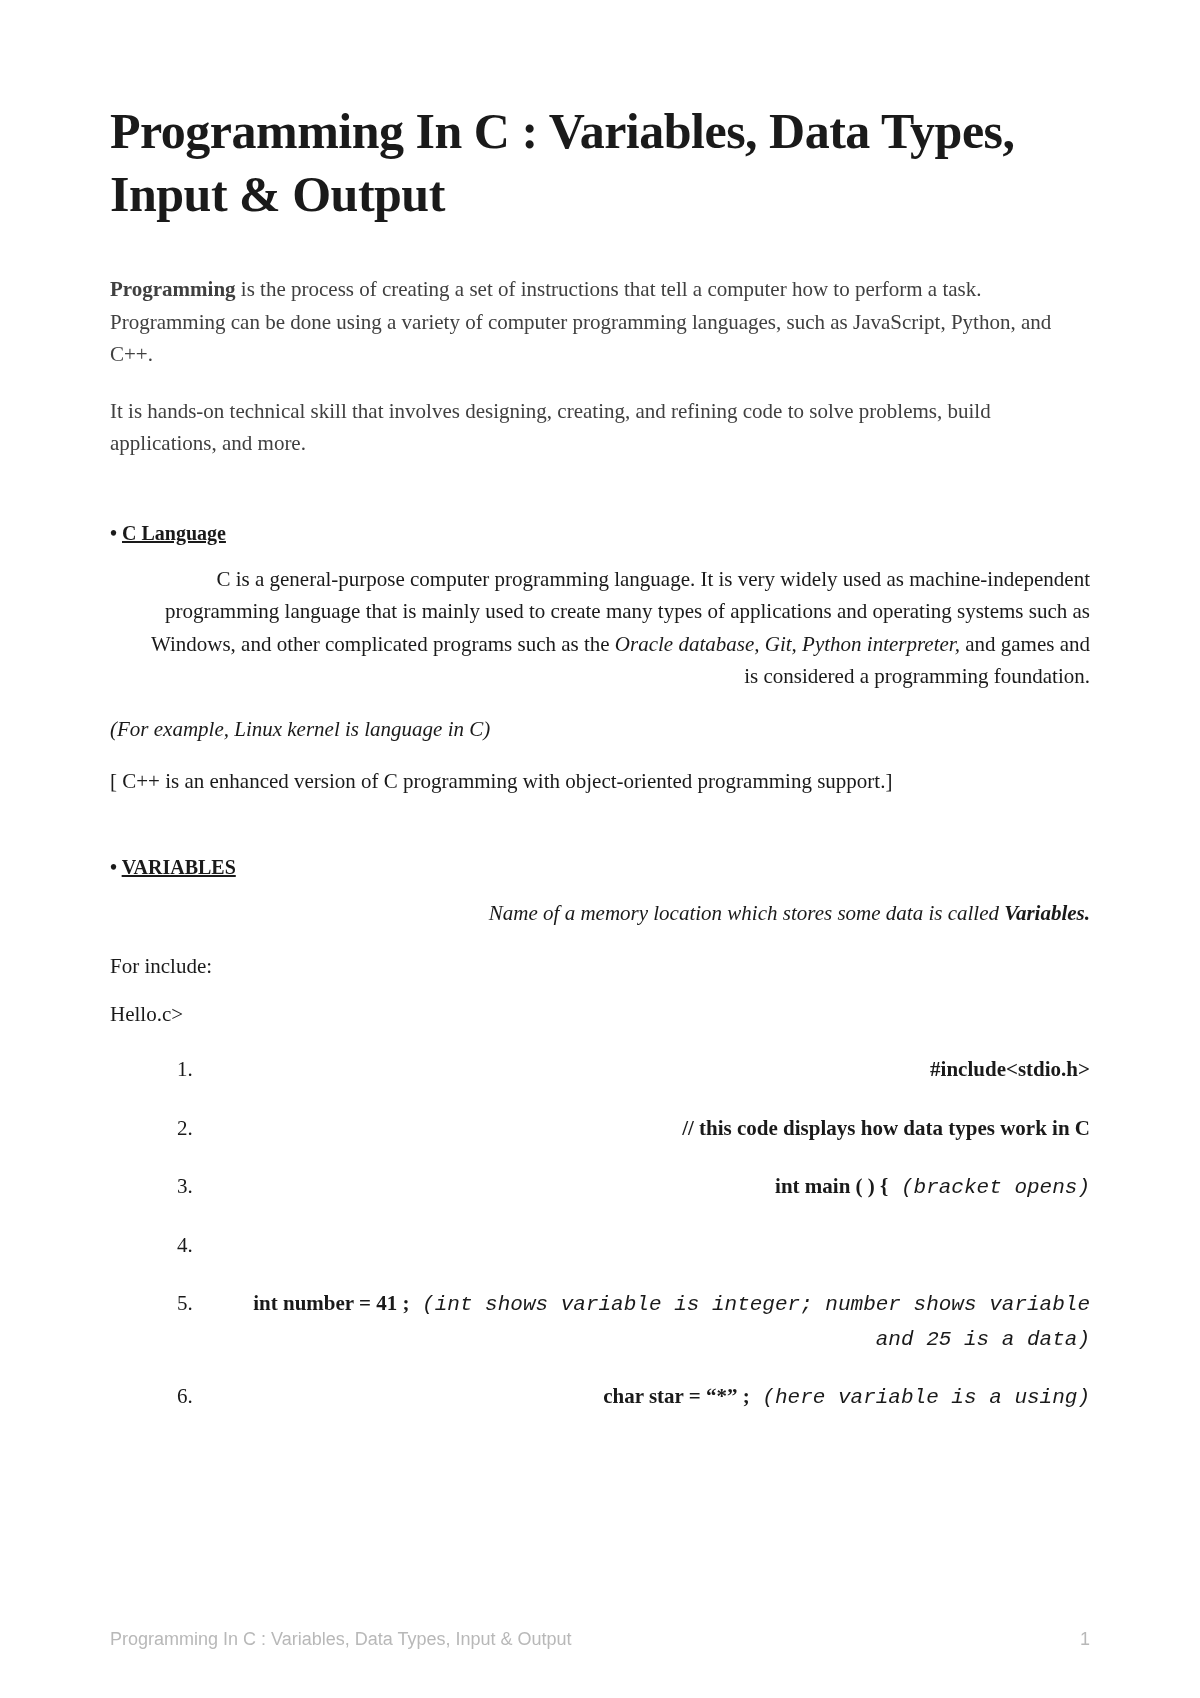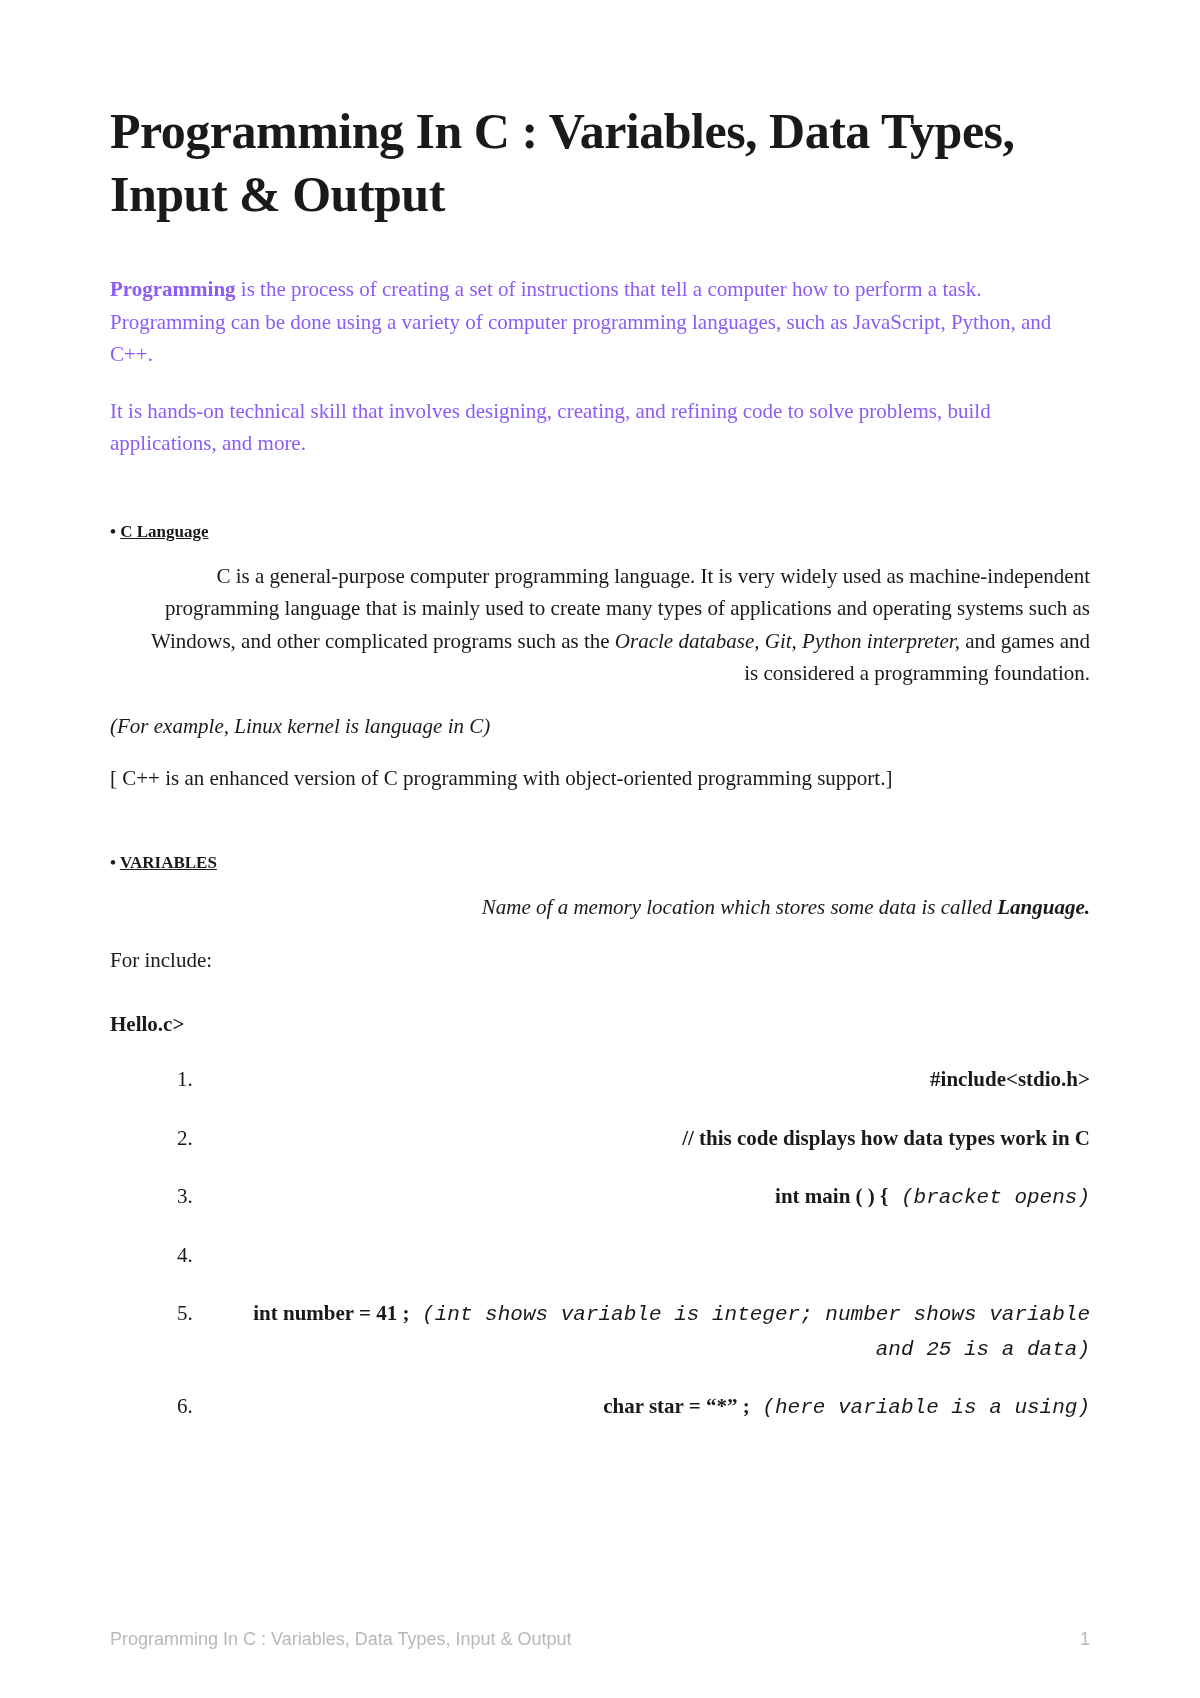--- a/index.html
+++ b/index.html
@@ -20,30 +20,30 @@
       font-size: 50px;
       font-weight: bold;
       line-height: 1.25;
       margin-bottom: 48px;
       letter-spacing: -0.5px;
     }
     .para {
       font-size: 21px;
       line-height: 1.55;
       margin-bottom: 24px;
-      color: #8b5cf6;
+      color: #404040;
     }
     .para strong, .bold {
       font-weight: bold;
     }
     .section-spacer {
       height: 32px;
     }
     .bullet-heading {
-      font-size: 17px;
+      font-size: 20px;
       font-weight: bold;
       margin-bottom: 18px;
       margin-top: 6px;
     }
     .bullet-heading .label {
       text-decoration: underline;
     }
     .indented {
       padding-left: 30px;
       font-size: 21px;
@@ -54,23 +54,23 @@
     .indented em, .note em, .para em {
       font-style: italic;
     }
     .note {
       font-size: 21px;
       line-height: 1.55;
       margin-bottom: 20px;
     }
     .filename {
       font-size: 21px;
-      font-weight: bold;
+      font-weight: normal;
       margin-bottom: 26px;
-      margin-top: 36px;
+      margin-top: 20px;
     }
     ol.code-list {
       list-style: decimal;
       padding-left: 88px;
       font-size: 21px;
       line-height: 1.55;
     }
     ol.code-list li {
       margin-bottom: 24px;
       padding-left: 6px;
@@ -126,21 +126,21 @@
 <p class="note">[ C++ is an enhanced version of C programming with object-oriented programming support.]</p>
 
 <div class="section-spacer"></div>
 
 <p class="bullet-heading">
   <span>•</span>
   <span class="label">VARIABLES</span>
 </p>
 
 <p class="indented">
-  <em><span>Name of a memory location which stores some data is called </span><strong>Language.</strong></em>
+  <em><span>Name of a memory location which stores some data is called </span><strong>Variables.</strong></em>
 </p>
 
 <p class="note">For include:</p>
 
 <p class="filename">Hello.c&gt;</p>
 
 <ol class="code-list">
   <li>
     <span class="bold">#include&lt;stdio.h&gt;</span><span class="comment"></span>
   </li>

